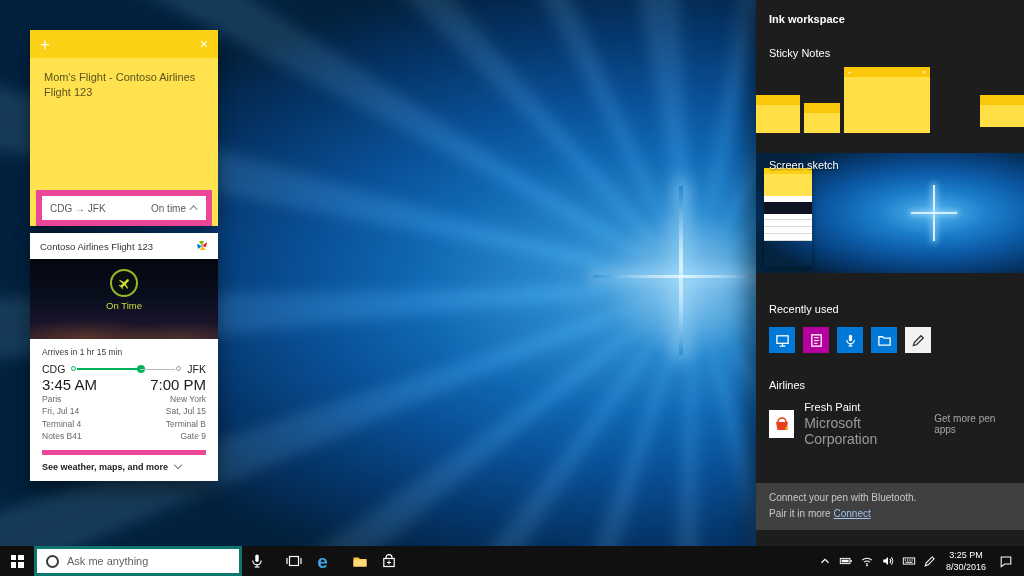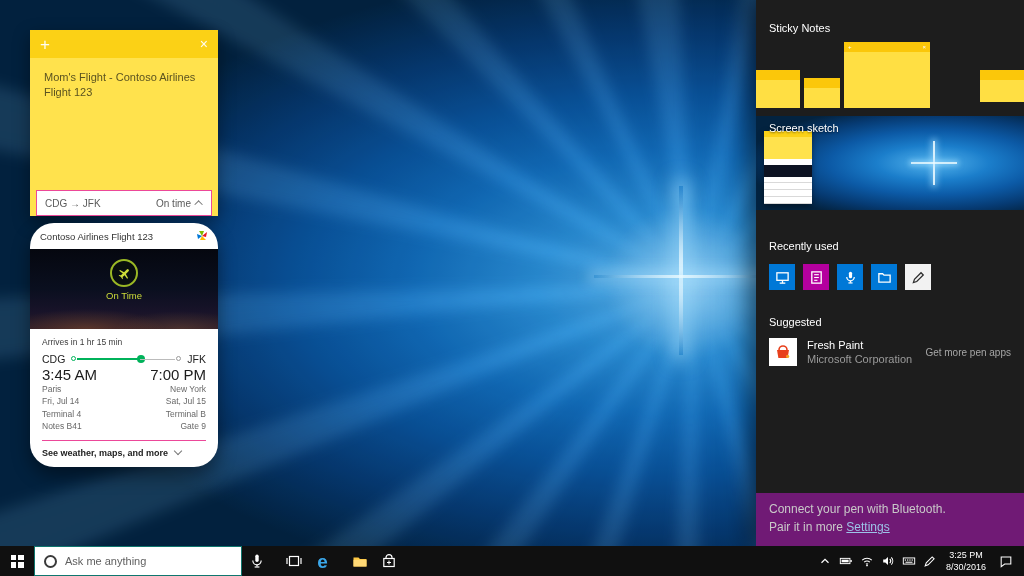--- a/index.html
+++ b/index.html
@@ -26,29 +26,29 @@
     filter:blur(4px); }
 
   
   .flyout { position:absolute; left:30px; top:30px; width:188px; }
   .note { background:#ffe24d; box-shadow:0 6px 16px rgba(0,0,0,.38); }
   .note-header { height:28px; background:#fbd116; display:flex; align-items:center;
     justify-content:space-between; padding:0 10px; color:rgba(255,255,255,.95); }
   .note-plus { font-size:17px; line-height:1; cursor:default; }
   .note-close { font-size:14px; line-height:1; }
   .note-body { height:132px; padding:12px 14px; font-size:11px; line-height:1.35; color:#5b5320; }
-  .insight-bar { margin:0 6px 7px; height:21px; background:#fff; border:1px solid #ec4899;
+  .insight-bar { margin:0 6px 7px; height:21px; background:#fff; border:6px solid #ec4899;
     display:flex; align-items:center; justify-content:space-between; padding:12px 8px;
     font-size:10px; color:#5a5a5a; }
   .insight-right { display:flex; align-items:center; gap:6px; }
   .chev { width:6px; height:6px; border-left:1.5px solid #777; border-top:1.5px solid #777; }
   .chev-up { transform:rotate(45deg) translateY(2px); }
   .chev-down { transform:rotate(225deg); }
 
-  .flight-card { margin-top:4px; background:#fff; box-shadow:0 8px 18px rgba(0,0,0,.42);border-radius:24px; }
+  .flight-card { margin-top:4px; background:#fff; box-shadow:0 8px 18px rgba(0,0,0,.42); }
   .card-header { display:flex; align-items:center; justify-content:space-between;
     padding:7px 10px; font-size:9.5px; color:#333; }
   .flight-image { height:80px; position:relative;
     background:linear-gradient(180deg,#05070f 0%, #0a0f1f 50%, #181329 78%, #2b1b27 100%); }
   .flight-image .cityglow { position:absolute; left:0; bottom:0; width:100%; height:40%;
     background:radial-gradient(ellipse 60% 90% at 30% 100%, rgba(255,150,60,.22), transparent 70%),
                radial-gradient(ellipse 50% 80% at 80% 100%, rgba(255,180,90,.15), transparent 70%); }
   .ontime-badge { position:absolute; left:0; right:0; top:10px; display:flex;
     flex-direction:column; align-items:center; }
   .plane-circle { width:28px; height:28px; border-radius:50%; border:2px solid #9ab825;
@@ -61,39 +61,39 @@
   .route-line { flex:1; margin:0 6px; position:relative; height:10px; }
   .route-line .seg-a { position:absolute; left:6px; right:38%; top:4px; height:2px; background:#00b25a; }
   .route-line .seg-b { position:absolute; right:6px; left:62%; top:4.5px; height:1px; background:#bbb; }
   .route-line .end-l { position:absolute; left:0; top:1.5px; width:5px; height:5px; border:1.5px solid #00b25a; border-radius:50%; background:#fff; }
   .route-line .end-r { position:absolute; right:0; top:1.5px; width:5px; height:5px; border:1.5px solid #9a9a9a; border-radius:50%; background:#fff; }
   .route-line .pos-dot { position:absolute; left:60%; top:1px; width:8px; height:8px; background:#00b25a; border-radius:50%; }
   .times-row { display:flex; justify-content:space-between; margin-top:1px;
     font-size:15px; color:#1c1c1c; }
   .meta-row { display:flex; justify-content:space-between; font-size:8.5px; color:#686868; line-height:1.45; }
   .meta-row span:last-child { }
-  .see-more { border-top:1px solid #ec4899; margin-top:8px; padding:7px 0 9px;
+  .see-more { border-top:5px solid #ec4899; margin-top:8px; padding:7px 0 9px;
     font-size:9px; font-weight:bold; color:#222; display:flex; align-items:flex-start; gap:7px; }
 
   
   .ink-panel { position:absolute; right:0; top:0; width:268px; height:546px;
     background:#1d1d1d; color:#fff; box-shadow:-8px 0 22px rgba(0,0,0,.5); }
   .panel-title { padding:13px 13px 0; font-size:11px; font-weight:bold; }
   .section-label { font-size:11px; padding:0 13px; }
   .lbl-sticky { margin-top:22px; }
   .preview { position:relative; width:268px; overflow:hidden; cursor:pointer; }
   .sticky-preview { height:66px; margin-top:8px; background:#1d1d1d; }
   .mini-note { position:absolute; background:#ffdf43; }
   .mini-note .mn-head { height:10px; background:#fbc70a; display:flex; align-items:center;
     justify-content:space-between; padding:0 4px; font-size:6px; color:#fff; line-height:1; }
   .sketch-preview { height:92px; margin-top:10px; background:#d2d2d2; }
   .overlay-label { position:absolute; left:13px; top:6px; font-size:11px; color:#fff;
     text-shadow:0 1px 2px rgba(0,0,0,.6); }
   .sketch-preview .overlay-label { color:#fff; }
-  .screen-preview { height:94px; margin-top:8px;
+  .screen-preview { height:120px; margin-top:20px;
     background: radial-gradient(ellipse 70% 62% at 66% 50%,
       #54b4ee 0%, #1b7ecb 30%, #0c5aa6 55%, #063a72 80%, #032340 100%); }
   .mini-beam-v { position:absolute; left:66%; top:27%; width:2px; height:46%;
     background:rgba(235,250,255,.9); box-shadow:0 0 6px 2px rgba(170,225,255,.6); }
   .mini-beam-h { position:absolute; left:58%; top:49%; width:17%; height:2px;
     background:rgba(235,250,255,.85); box-shadow:0 0 5px 2px rgba(170,225,255,.5); }
   .mini-flyout { position:absolute; left:8px; top:15px; width:48px; bottom:6px;
     box-shadow:0 2px 6px rgba(0,0,0,.4); }
   .mini-flyout .f-yhead { height:6px; background:#fbd116; }
   .mini-flyout .f-ybody { height:22px; background:#ffe24d; }
@@ -105,35 +105,35 @@
 
   .lbl-recent { margin-top:30px; }
   .icon-row { display:flex; gap:8px; padding:12px 13px 0; }
   .app-tile { width:26px; height:26px; display:flex; align-items:center; justify-content:center; cursor:pointer; }
   .app-tile svg { width:15px; height:15px; }
   .lbl-suggested { margin-top:26px; }
   .suggest-row { display:flex; align-items:center; gap:10px; padding:10px 13px 0; }
   .fp-tile { width:28px; height:28px; background:#fff; display:flex; align-items:center; justify-content:center; }
   .fp-tile svg { width:18px; height:18px; }
   .suggest-text .app-name { font-size:11px; color:#fff; }
-  .suggest-text .app-pub { font-size:11px; color:#9a9a9a; margin-top:2px; }
+  .suggest-text .app-pub { font-size:14px; color:#9a9a9a; margin-top:2px; }
   .get-more { margin-left:auto; font-size:10px; color:#a6a6a6; cursor:pointer; }
-  .panel-footer { position:absolute; left:0; right:0; bottom:0; background:#701a75;
-    padding:7px 13px 9px; font-size:12px; color:#c9c9c9; line-height:1.55; }
+  .panel-footer { position:absolute; left:0; right:0; bottom:16px; background:#404040;
+    padding:7px 13px 9px; font-size:10px; color:#c9c9c9; line-height:1.55; }
   .settings-link { color:#9dc3e8; text-decoration:underline; cursor:pointer; }
 
   
   .taskbar { position:absolute; left:0; bottom:0; width:1024px; height:30px;
     background:#101010; display:flex; align-items:stretch; z-index:10; }
   .tb-btn { display:flex; align-items:center; justify-content:center; cursor:pointer; }
   .start-btn { width:34px; }
   .win-logo { width:13px; height:13px; display:grid;
     grid-template-columns:1fr 1fr; grid-template-rows:1fr 1fr; gap:1.5px; }
   .win-logo span { background:#fff; }
-  .search-box { width:208px; background:#fff; border:1px solid #0f766e;
+  .search-box { width:208px; background:#fff; border:3px solid #0f766e;
     display:flex; align-items:center; gap:8px; padding:0 9px; cursor:text; }
   .cortana-ring { width:13px; height:13px; border:2px solid #3a3a3a; border-radius:50%; flex:none; }
   .search-text { font-size:11px; color:#5f5f5f; white-space:nowrap; }
   .tb-icon { width:29px; }
   .tb-icon svg { width:16px; height:16px; }
   .edge-e { font-size:19px; font-weight:bold; color:#3ba7e9; line-height:1; }
   .spacer-s { width:8px; }
   .tray { margin-left:auto; display:flex; align-items:center; }
   .tray-icon { width:21px; height:30px; display:flex; align-items:center; justify-content:center; cursor:pointer; }
   .tray-icon svg { width:14px; height:14px; }
@@ -224,20 +224,21 @@
         </div>
         <div class="see-more">
           <span>See weather, maps, and more</span>
           <span class="chev chev-down"></span>
         </div>
       </div>
     </div>
   </div>
 
   <div class="ink-panel">
+    <div class="panel-title">Ink workspace</div>
 
     <div class="section-label lbl-sticky">Sticky Notes</div>
     <div class="preview sticky-preview">
       <div class="mini-note" style="left:0;top:28px;width:44px;height:38px;">
         <div class="mn-head"></div>
       </div>
       <div class="mini-note" style="left:48px;top:36px;width:36px;height:30px;">
         <div class="mn-head"></div>
       </div>
       <div class="mini-note" style="left:88px;top:0;width:86px;height:66px;">
@@ -295,40 +296,40 @@
             <path d="M2 4h4l1.5 1.5H14V13H2z" fill="none" stroke="#fff" stroke-width="1.4"></path>
           </svg>
       </div>
       <div class="app-tile" style="background:#f2f2f2;">
         <svg viewBox="0 0 16 16">
             <path d="M2.5 13.5l1.2-3.6 7-7 2.4 2.4-7 7z" fill="none" stroke="#2b2b2b" stroke-width="1.3"></path>
           </svg>
       </div>
     </div>
 
-    <div class="section-label lbl-suggested">Suggested</div>
+    <div class="section-label lbl-suggested">Airlines</div>
     <div class="suggest-row">
       <div class="fp-tile">
         <svg viewBox="0 0 18 18">
           <path d="M3 7h12l-1.4 8H4.4z" fill="#e8401c"></path>
           <path d="M5 7a4 4 0 0 1 8 0" fill="none" stroke="#e8401c" stroke-width="1.6"></path>
           <circle cx="13.6" cy="13.4" r="1.6" fill="#f4a21f"></circle>
         </svg>
       </div>
       <div class="suggest-text">
         <div class="app-name">Fresh Paint</div>
         <div class="app-pub">Microsoft Corporation</div>
       </div>
       <div class="get-more">Get more pen apps</div>
     </div>
 
     <div class="panel-footer">
       <div>Connect your pen with Bluetooth.</div>
       <div>
-        <span>Pair it in more </span><span class="settings-link">Settings</span>
+        <span>Pair it in more </span><span class="settings-link">Connect</span>
       </div>
     </div>
   </div>
 </div>
 
 <div class="taskbar">
   <div class="tb-btn start-btn">
     <div class="win-logo">
         <span></span>
         <span></span>

